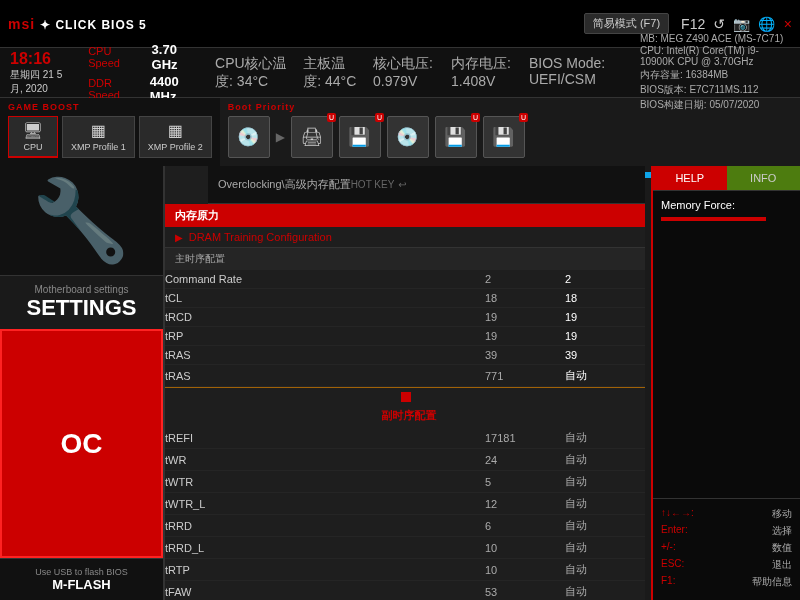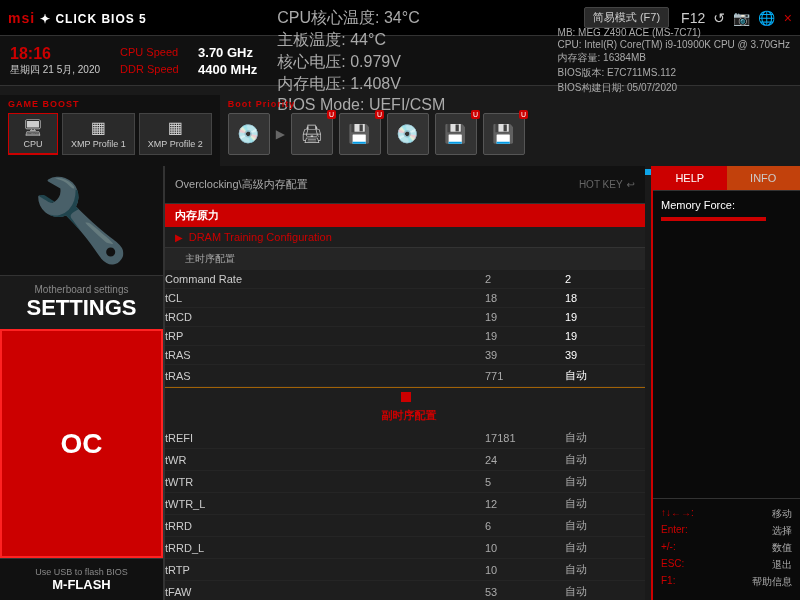--- a/index.html
+++ b/index.html
@@ -9,21 +9,21 @@
       background: #1a1a1a;
       font-family: Arial, sans-serif;
       color: #ccc;
       overflow: hidden;
       position: relative;
     }
 
     
     .top-bar {
       background: #000;
-      height: 36px;
+      height: 48px;
       display: flex;
       align-items: center;
       padding: 0 8px;
       border-bottom: 1px solid #333;
     }
     .logo {
       color: #cc0000;
       font-weight: bold;
       font-size: 14px;
       letter-spacing: 1px;
@@ -99,42 +99,40 @@
       font-size: 11px;
       width: 70px;
     }
     .speed-value {
       color: #fff;
       font-size: 13px;
       font-weight: bold;
     }
     .sys-info {
       display: flex;
-      flex-direction: column;
-      font-size: 16px;
+      font-size: 14px;
       color: #aaa;
-      gap: 1px;
+      gap: 11px;
     }
     .sys-info-right {
       margin-left: auto;
       display: flex;
       flex-direction: column;
       font-size: 10px;
       color: #aaa;
       gap: 1px;
     }
 
     
     .boost-bar {
       background: #1a1a1a;
       height: 80px;
       display: flex;
       align-items: stretch;
       border-bottom: 6px solid #0ea5e9;
-      margin-top: 9px;
     }
     .game-boost-section {
       background: #111;
       padding: 4px 8px;
       display: flex;
       flex-direction: column;
     }
     .game-boost-label {
       color: #cc0000;
       font-size: 9px;
@@ -223,21 +221,21 @@
     }
     .right-tabs {
       display: flex;
     }
     .right-tab {
       flex: 1;
       padding: 6px;
       text-align: center;
       font-size: 11px;
       cursor: pointer;
-      background: #c2410c;
+      background: #4d7c0f;
       color: #ccc;
       border-bottom: 1px solid #333;
     }
     .right-tab.active {
       background: #cc0000;
       color: #fff;
     }
     .right-content {
       padding: 8px;
       flex: 1;
@@ -358,22 +356,22 @@
       background: #1e1e1e;
       overflow: hidden;
       display: flex;
       flex-direction: column;
     }
     .breadcrumb-bar {
       background: #111;
       padding: 11px 10px;
       display: flex;
       align-items: center;
-      justify-content: space-between;
       border-bottom: 1px solid #333;
+      margin-left: 43px;
     }
     .breadcrumb-text {
       color: #aaa;
       font-size: 11px;
     }
     .hot-key {
       color: #666;
       font-size: 10px;
       display: flex;
       align-items: center;
@@ -404,21 +402,21 @@
       border-top: 1px solid #a16207;
       padding-left: 18px;
       flex-direction: column;
     }
 
     .config-table {
       width: 100%;
     }
     .config-group-header {
       background: #252525;
-      padding: 4px 20px;
+      padding: 4px 10px;
       color: #aaa;
       font-size: 10px;
       border-top: 1px solid #333;
     }
     .config-row {
       display: flex;
       align-items: center;
       padding: 3px 0;
       border-bottom: 1px solid #252525;
       font-size: 11px;

